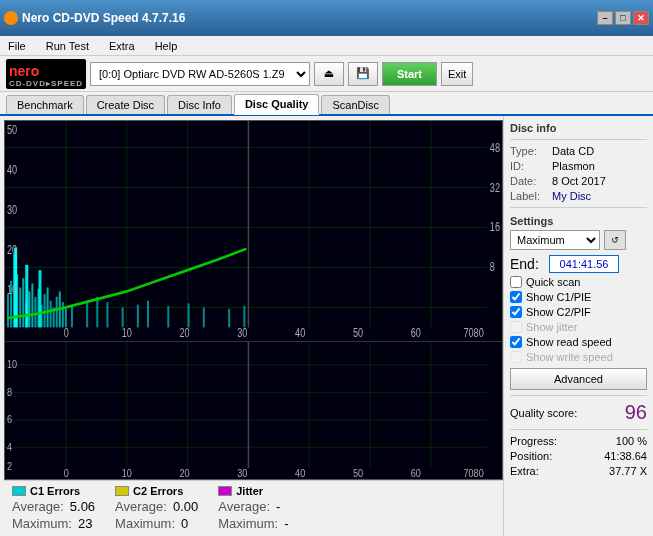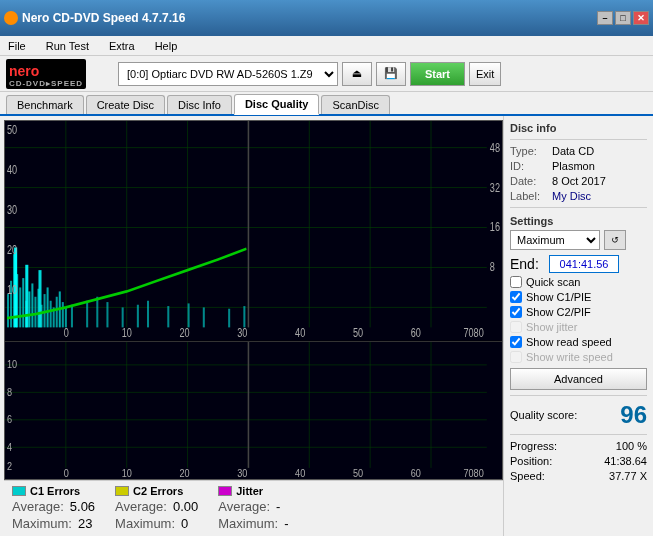--- a/index.html
+++ b/index.html
@@ -42,21 +42,21 @@
       width: 80px; height: 30px;
       background: #000; color: white;
       font-size: 10px; font-weight: bold;
       display: flex; align-items: flex-end; justify-content: center;
       border-radius: 2px;
     }
     .nero-logo span { color: #ff0000; }
     .drive-selector {
       height: 24px; font-size: 11px;
       border: 1px solid #999; background: white;
-      padding: 0 4px; width: 220px; margin-left: 28px;
+      padding: 0 4px; width: 220px;
     }
     .toolbar-btn {
       height: 24px; min-width: 30px; font-size: 11px;
       border: 1px solid #999; background: linear-gradient(to bottom, #fff, #e0e0e0);
       cursor: pointer; padding: 0 6px;
     }
     .toolbar-btn.start { background: linear-gradient(to bottom, #60d060, #30a030); color: white; font-weight: bold; min-width: 55px; }
     .toolbar-btn.eject { background: linear-gradient(to bottom, #fff, #e0e0e0); }
 
     
@@ -166,21 +166,21 @@
     input[type=checkbox]:disabled { opacity: 0.4; }
 
     .advanced-btn {
       width: 100%; height: 22px; font-size: 11px;
       border: 1px solid #999;
       background: linear-gradient(to bottom, #fff, #e0e0e0);
       cursor: pointer; text-align: center;
       margin-top: 2px;
     }
     .quality-row { display: flex; justify-content: space-between; align-items: center; }
-    .quality-score { font-size: 24px; font-weight: bold; color: #0369a1; }
+    .quality-score { font-size: 20px; font-weight: normal; color: #701a75; }
 
     .progress-row { display: flex; justify-content: space-between; gap: 8px; }
     .progress-val { color: #000; }
 
     
     .nero-logo-text {
       display: flex; flex-direction: column; align-items: flex-start;
       line-height: 1.1;
     }
     .nero-top { font-size: 14px; font-weight: bold; color: white; }
@@ -491,17 +491,17 @@
 
     <div class="progress-row">
       <span>Progress:</span>
       <span class="progress-val">100 %</span>
     </div>
     <div class="progress-row">
       <span>Position:</span>
       <span class="progress-val">41:38.64</span>
     </div>
     <div class="progress-row">
-      <span>Speed:</span>
+      <span>Extra:</span>
       <span class="progress-val">37.77 X</span>
     </div>
   </div>
 </div>
 
 </body></html>

